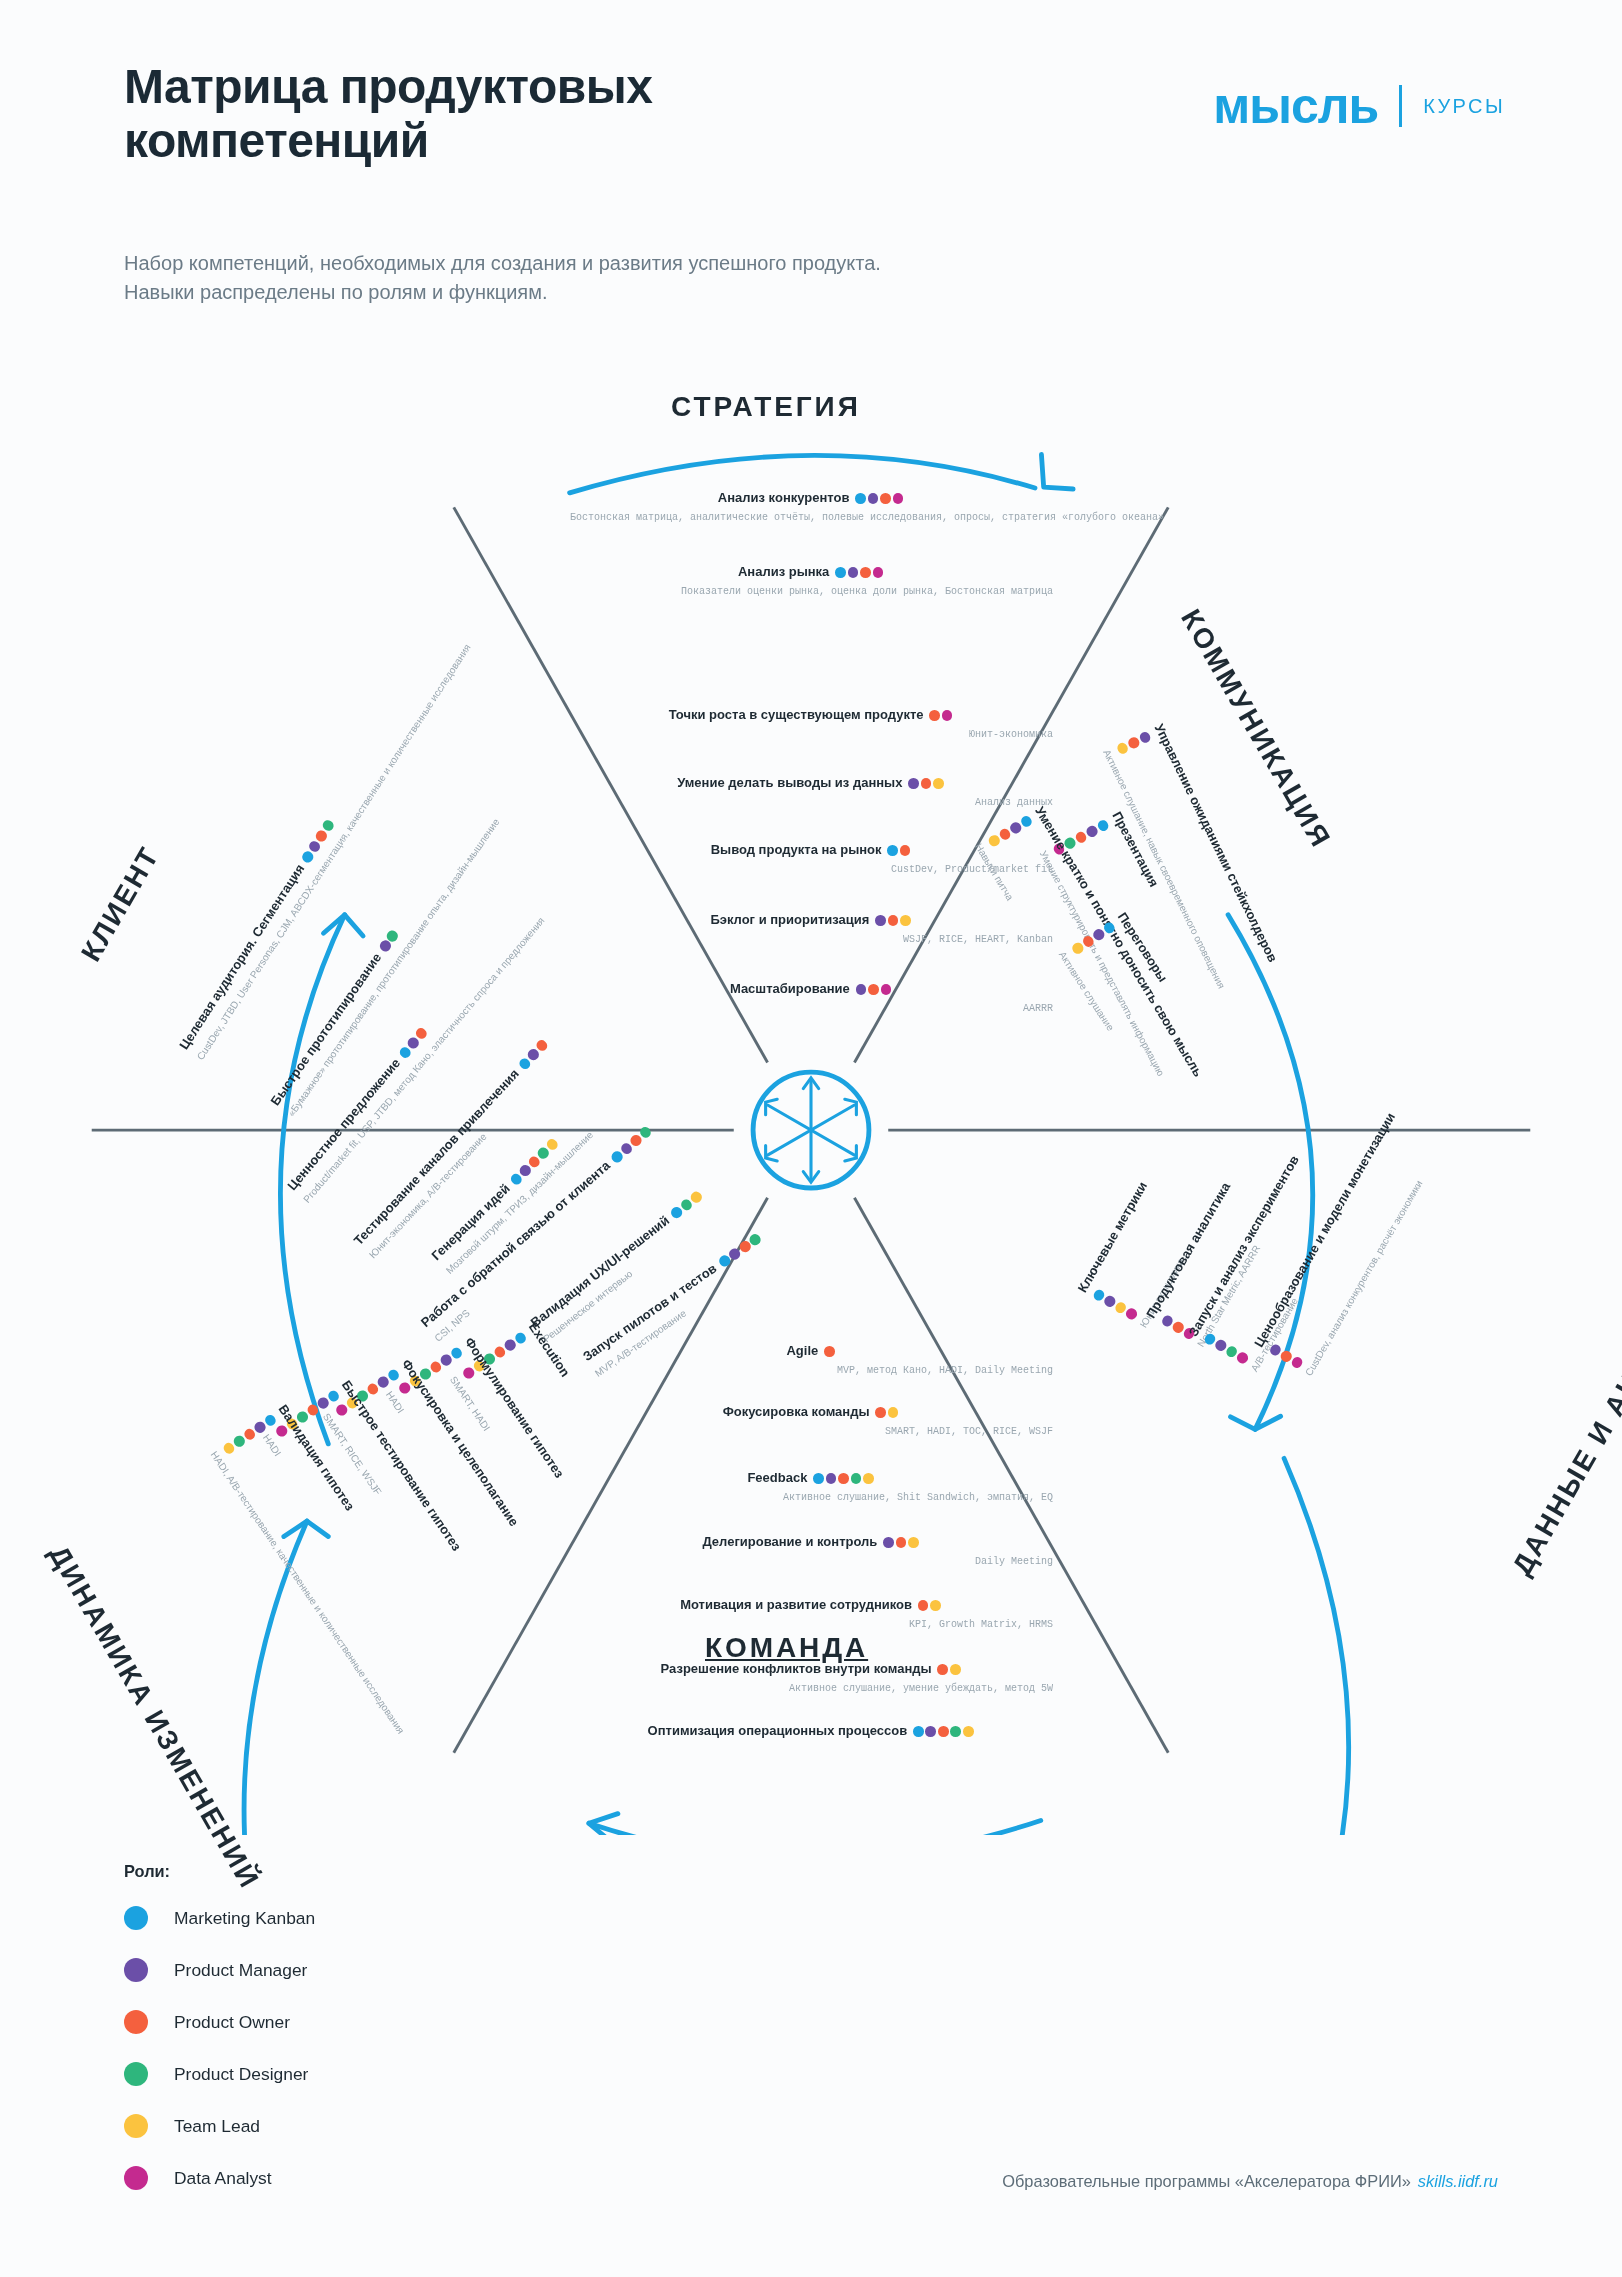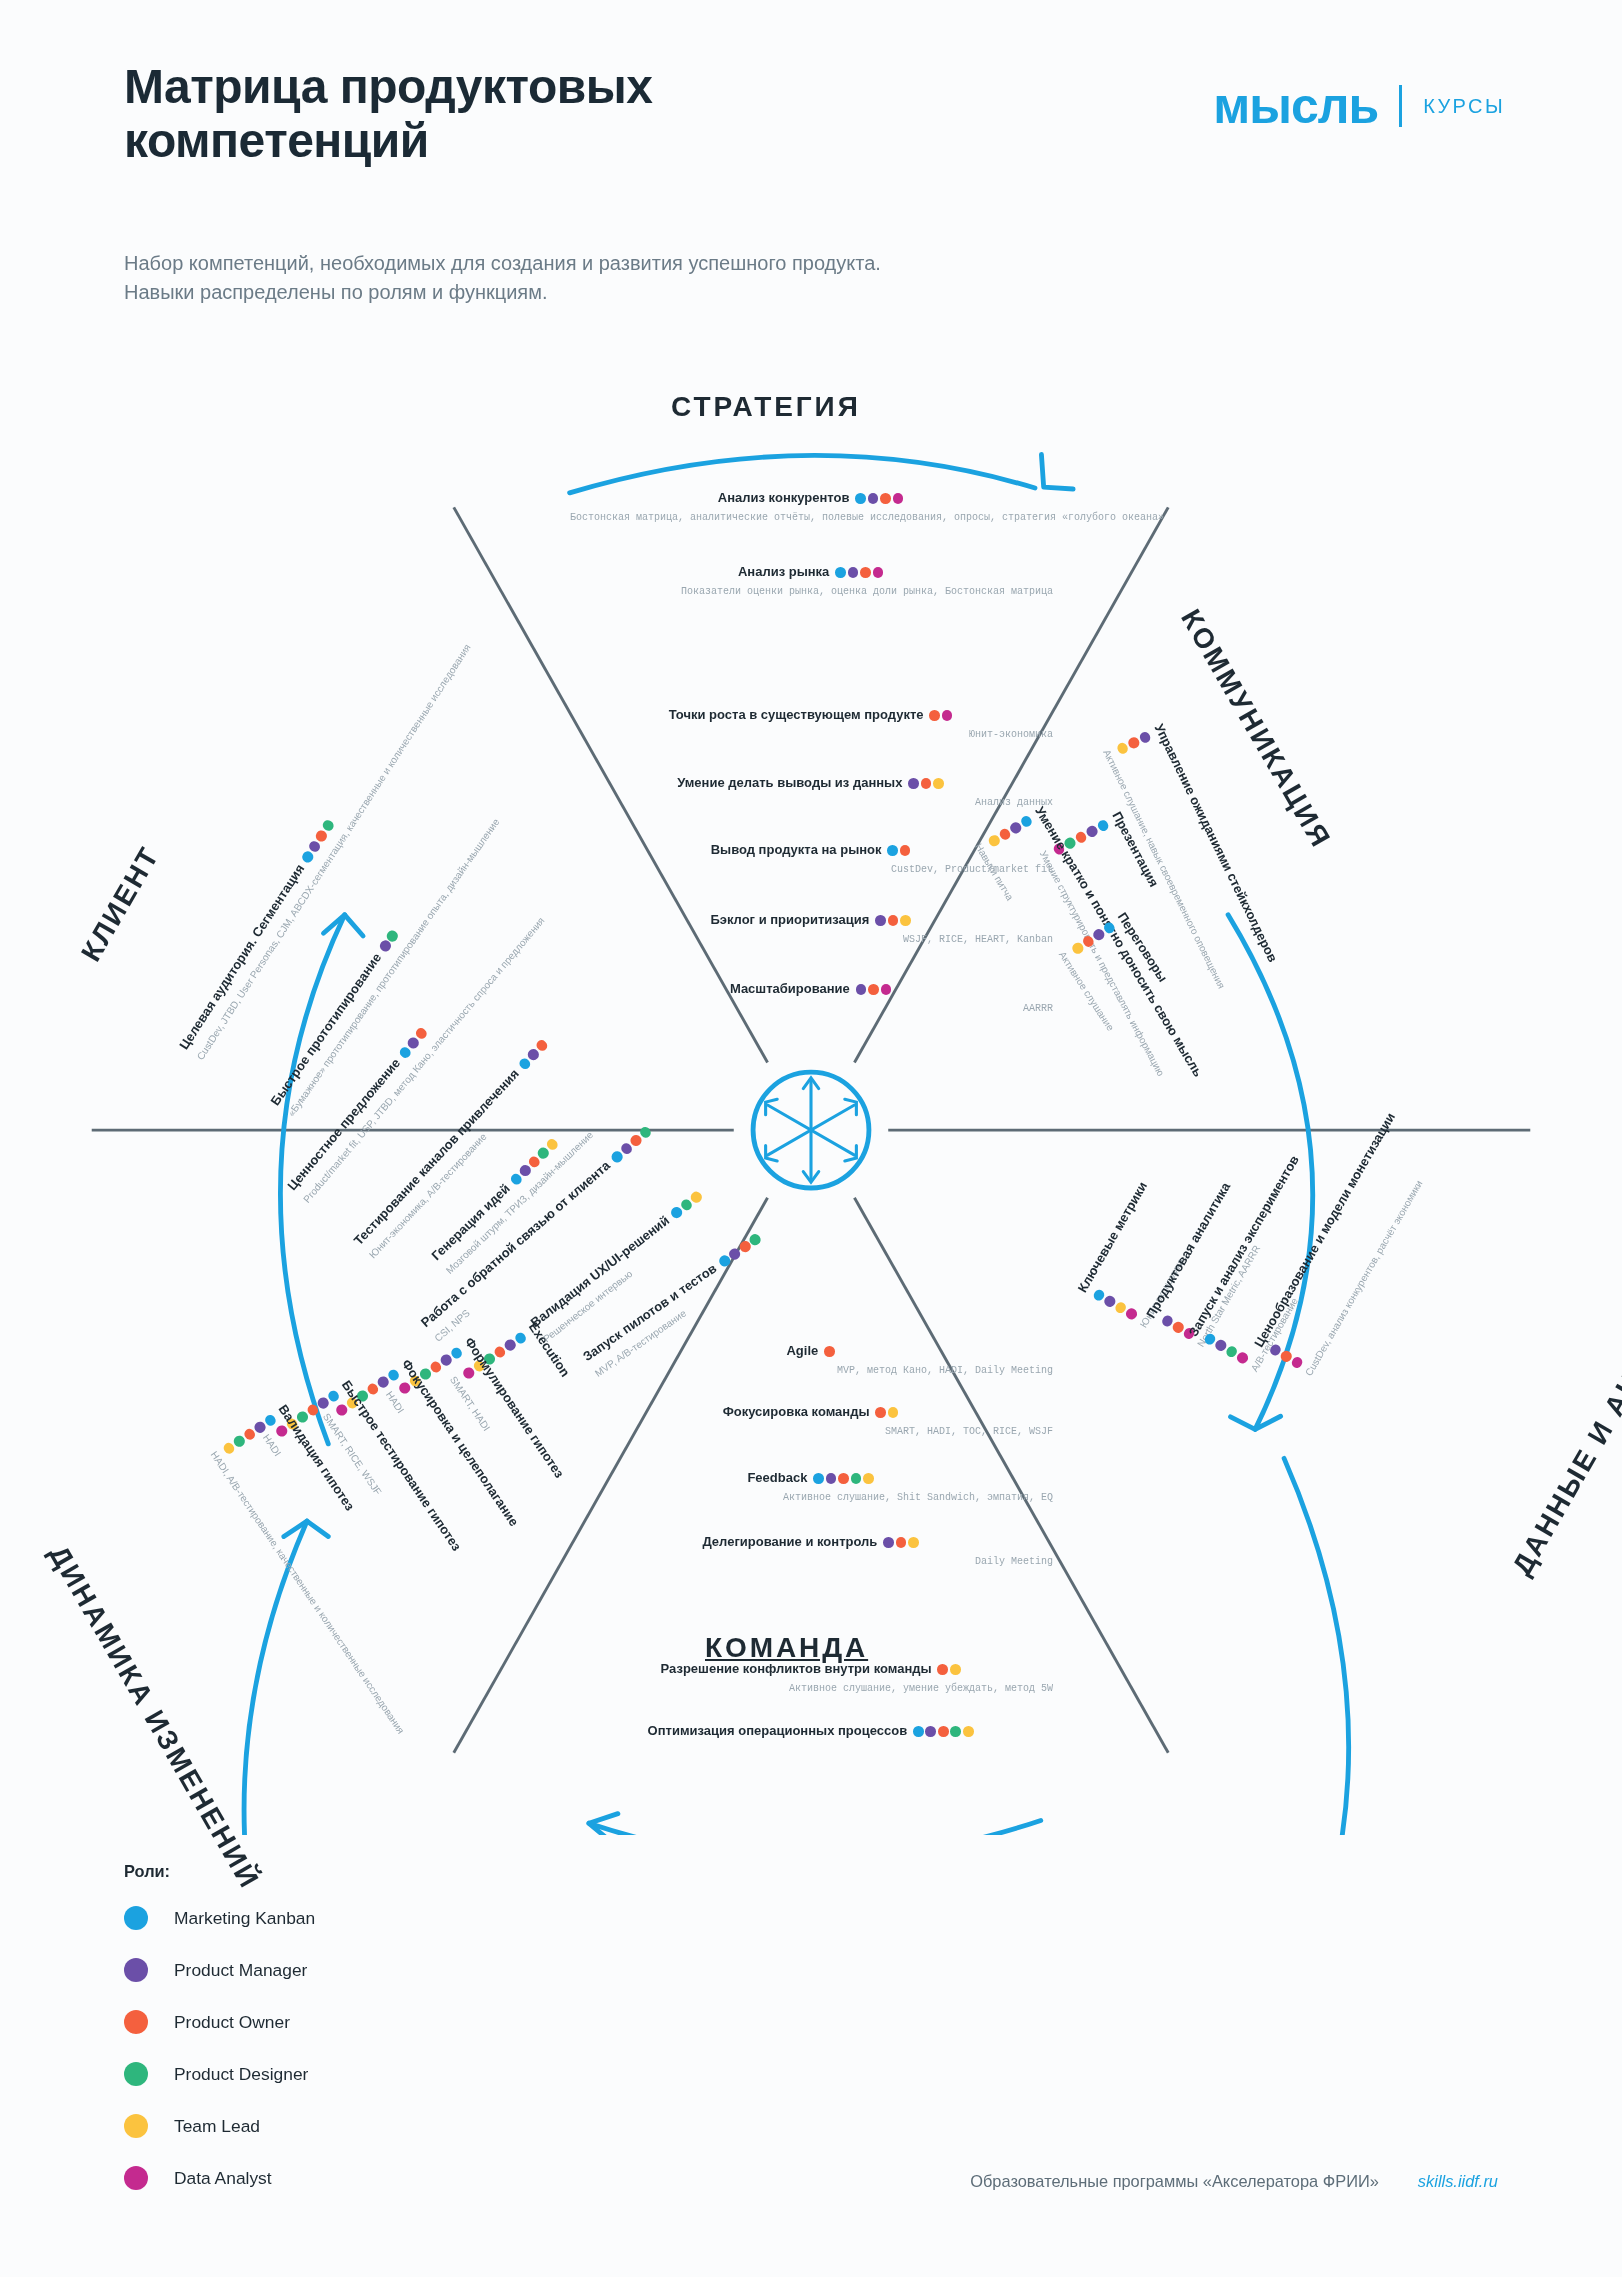--- a/index.html
+++ b/index.html
@@ -69,21 +69,21 @@
   .skill.vert .dots i{display:block;margin:0 0 1.9px 0;}
 
   
   .legend{position:absolute;left:124px;top:1862px;}
   .legend h4{margin:0 0 25px 0;font-size:16.4px;font-weight:bold;color:#1e2a33;}
   .lg-row{display:flex;align-items:center;margin-bottom:28px;}
   .lg-dot{width:24px;height:24px;border-radius:50%;margin-right:26px;flex:none;}
   .lg-lbl{font-size:17.4px;color:#1e2a33;}
 
   
-  .footer{position:absolute;right:124px;top:2172px;display:flex;align-items:flex-end;gap:39px;}
+  .footer{position:absolute;right:124px;top:2172px;display:flex;align-items:flex-end;gap:7px;}
   .footer-note{font-size:16.4px;color:#5d6d78;}
   .footer-link{font-size:16.4px;color:#1ba2e0;font-style:italic;}
 </style>
 </head>
 <body>
 
 <div class="page">
 
   <div class="hdr">
     <h1 class="title">Матрица продуктовых компетенций</h1>
@@ -207,20 +207,21 @@
     <div class="skill vert" style="left:1281px;top:1004px;transform:rotate(-60deg);transform-origin:left center;"><span class="ttl">Ценообразование и модели монетизации</span><span class="dots">
           <i style="background: rgb(107, 79, 168);"></i>
           <i style="background: rgb(244, 96, 62);"></i>
           <i style="background: rgb(196, 42, 143);"></i>
         </span><span class="sub">CustDev, анализ конкурентов, расчёт экономики</span></div>
 
     <div class="skill center" style="left:570px;top:1022px;width:483px;"><span class="ttl">Agile</span><span class="dots"><i style="background: rgb(244, 96, 62);"></i></span><span class="sub">MVP, метод Кано, HADI, Daily Meeting</span></div>
     <div class="skill center" style="left:570px;top:1083px;width:483px;"><span class="ttl">Фокусировка команды</span><span class="dots"><i style="background: rgb(244, 96, 62);"></i><i style="background: rgb(251, 195, 63);"></i></span><span class="sub">SMART, HADI, TOC, RICE, WSJF</span></div>
     <div class="skill center" style="left:570px;top:1149px;width:483px;"><span class="ttl">Feedback</span><span class="dots"><i style="background: rgb(27, 162, 224);"></i><i style="background: rgb(107, 79, 168);"></i><i style="background: rgb(244, 96, 62);"></i><i style="background: rgb(46, 182, 125);"></i><i style="background: rgb(251, 195, 63);"></i></span><span class="sub">Активное слушание, Shit Sandwich, эмпатия, EQ</span></div>
     <div class="skill center" style="left:570px;top:1213px;width:483px;"><span class="ttl">Делегирование и контроль</span><span class="dots"><i style="background: rgb(107, 79, 168);"></i><i style="background: rgb(244, 96, 62);"></i><i style="background: rgb(251, 195, 63);"></i></span><span class="sub">Daily Meeting</span></div>
+    <div class="skill center" style="left:570px;top:1276px;width:483px;"><span class="ttl">Мотивация и развитие сотрудников</span><span class="dots"><i style="background: rgb(244, 96, 62);"></i><i style="background: rgb(251, 195, 63);"></i></span><span class="sub">KPI, Growth Matrix, HRMS</span></div>
     <div class="skill center" style="left:570px;top:1340px;width:483px;"><span class="ttl">Разрешение конфликтов внутри команды</span><span class="dots"><i style="background: rgb(244, 96, 62);"></i><i style="background: rgb(251, 195, 63);"></i></span><span class="sub">Активное слушание, умение убеждать, метод 5W</span></div>
     <div class="skill center" style="left:570px;top:1402px;width:483px;"><span class="ttl">Оптимизация операционных процессов</span><span class="dots"><i style="background: rgb(27, 162, 224);"></i><i style="background: rgb(107, 79, 168);"></i><i style="background: rgb(244, 96, 62);"></i><i style="background: rgb(46, 182, 125);"></i><i style="background: rgb(251, 195, 63);"></i></span></div>
 
     <div class="skill vert" style="left:494px;top:975px;transform:rotate(56deg);transform-origin:left center;"><span class="ttl">Execution</span><span class="dots">
           <i style="background: rgb(27, 162, 224);"></i>
           <i style="background: rgb(107, 79, 168);"></i>
           <i style="background: rgb(244, 96, 62);"></i>
           <i style="background: rgb(46, 182, 125);"></i>
           <i style="background: rgb(251, 195, 63);"></i>
           <i style="background: rgb(196, 42, 143);"></i>

